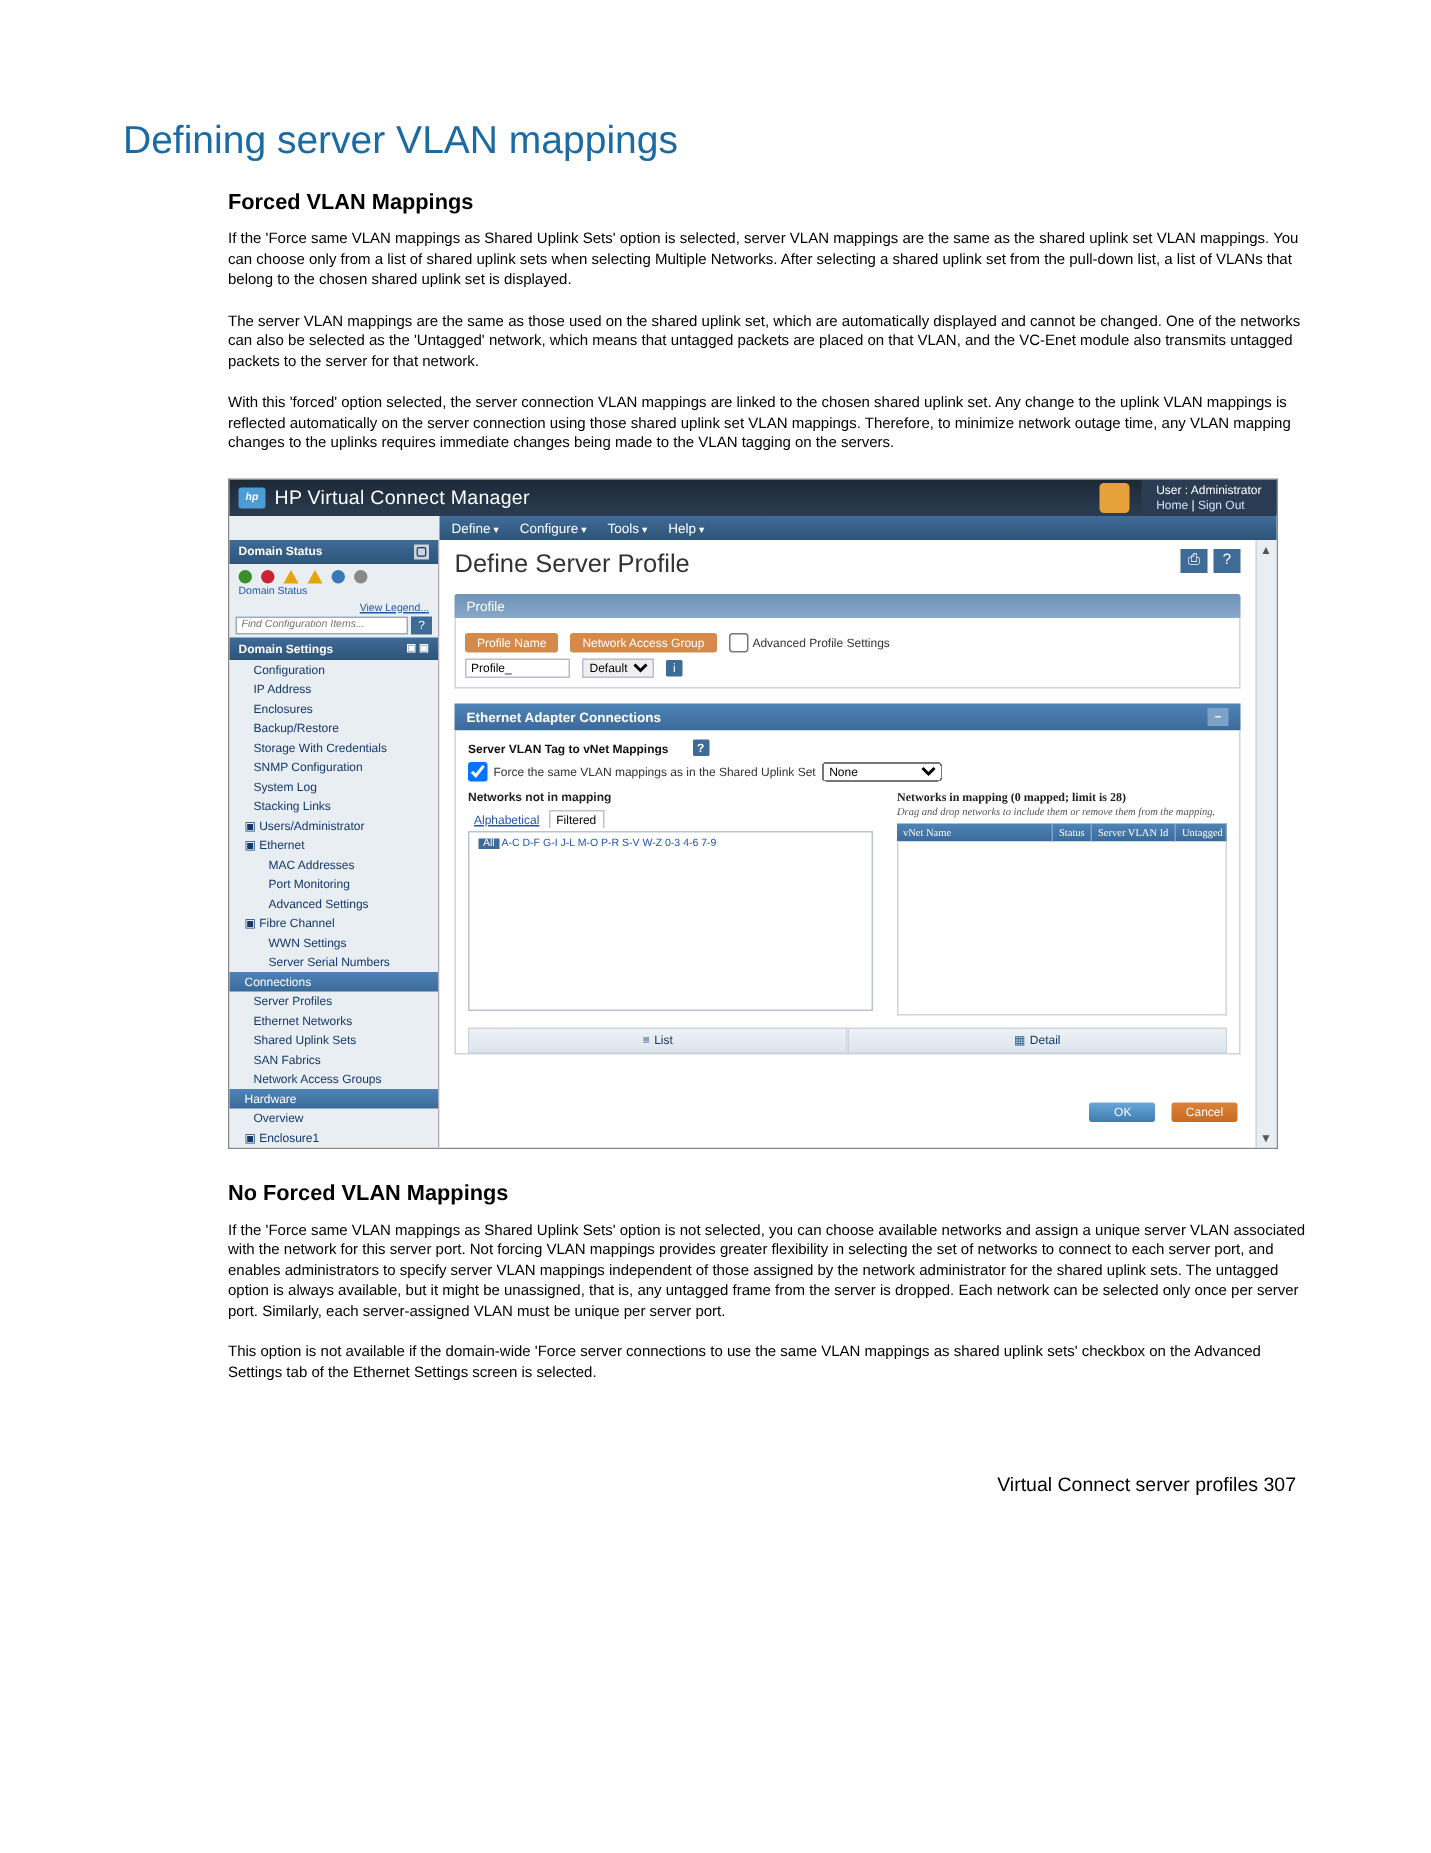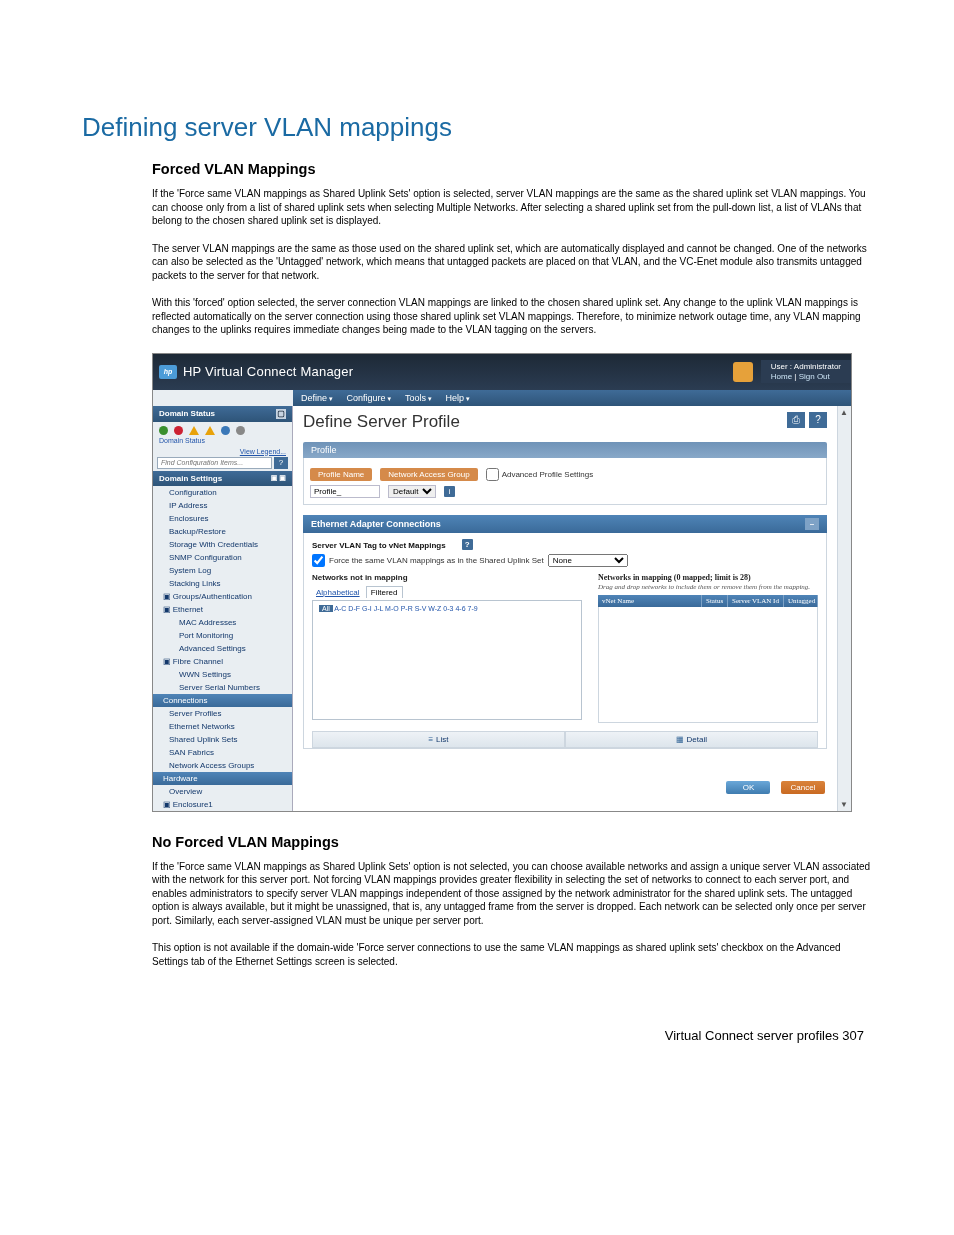--- a/index.html
+++ b/index.html
@@ -1,25 +1,25 @@
 <!DOCTYPE html>
 <html><head>
 <meta charset="utf-8">
 <style>
   * { box-sizing: border-box; margin: 0; padding: 0; }
   body { font-family: Arial, Helvetica, sans-serif; background: #fff; color: #222; width: 954px; }
   .page { padding: 78px 82px 40px 82px; }
-  h1 { font-size: 26px; font-weight: 400; color: #1a6aa3; margin-bottom: 18px; margin-top: 34px; }
+  h1 { font-size: 26px; font-weight: 400; color: #1a6aa3; margin-bottom: 18px; }
   h2 { font-size: 14.5px; font-weight: 700; color: #000; margin: 8px 0 10px 70px; }
   p { font-size: 10px; line-height: 1.35; margin: 0 0 14px 70px; color: #000; }
   .footer { font-size: 13px; color: #000; text-align: right; margin-top: 60px; padding-right: 8px; }
 
   
   .shot { margin: 16px 0 22px 70px; width: 700px; border: 1px solid #888; font-family: Tahoma, Verdana, sans-serif; font-size: 9px; color: #111; background: #fff; }
-  .topbar { display: flex; align-items: center; background: linear-gradient(#1d2936,#2b3c52); color: #fff; height: 36px; }
+  .topbar { display: flex; align-items: center; background: linear-gradient(#1d2936,#2b3c52); color: #fff; height: 24px; }
   .hp-logo { background: #4c9cd8; width: 18px; height: 14px; margin: 0 6px; border-radius: 2px; display: flex; align-items: center; justify-content: center; font-size: 7px; font-style: italic; font-weight: bold; }
   .topbar-title { font-size: 13px; letter-spacing: .2px; flex: 1; }
   .hp-icon { width: 20px; height: 20px; background: #e6a13a; border-radius: 3px; margin-right: 8px; }
   .user-box { background: #2b3c52; padding: 2px 10px; font-size: 8px; line-height: 1.2; }
   .user-box a { color: #cce4f5; text-decoration: none; }
   .menubar { background: linear-gradient(#3f6b97,#2e5478); color: #fff; padding: 3px 8px; font-size: 9px; display: flex; gap: 14px; margin-left: 140px; }
   .menubar span::after { content: " ▾"; font-size: 7px; }
 
   .body-row { display: flex; }
   .sidebar { width: 140px; background: #e9eef2; border-right: 1px solid #aab; font-size: 8px; }
@@ -143,21 +143,21 @@
           <span style="font-size:7px">▣ ▣</span>
         </div>
         <div class="sb-item">Configuration</div>
         <div class="sb-item">IP Address</div>
         <div class="sb-item">Enclosures</div>
         <div class="sb-item">Backup/Restore</div>
         <div class="sb-item">Storage With Credentials</div>
         <div class="sb-item">SNMP Configuration</div>
         <div class="sb-item">System Log</div>
         <div class="sb-item">Stacking Links</div>
-        <div class="sb-item" style="padding-left:10px;color:#13386b">▣ <span>Groups/Authentication</span></div>
+        <div class="sb-item" style="padding-left:10px;color:#13386b">▣ <span>Users/Administrator</span></div>
         <div class="sb-item" style="padding-left:10px">▣ <span>Ethernet</span></div>
         <div class="sb-item l2">MAC Addresses</div>
         <div class="sb-item l2">Port Monitoring</div>
         <div class="sb-item l2">Advanced Settings</div>
         <div class="sb-item" style="padding-left:10px">▣ <span>Fibre Channel</span></div>
         <div class="sb-item l2">WWN Settings</div>
         <div class="sb-item l2">Server Serial Numbers</div>
         <div class="sb-item sel">Connections</div>
         <div class="sb-item">Server Profiles</div>
         <div class="sb-item">Ethernet Networks</div>

